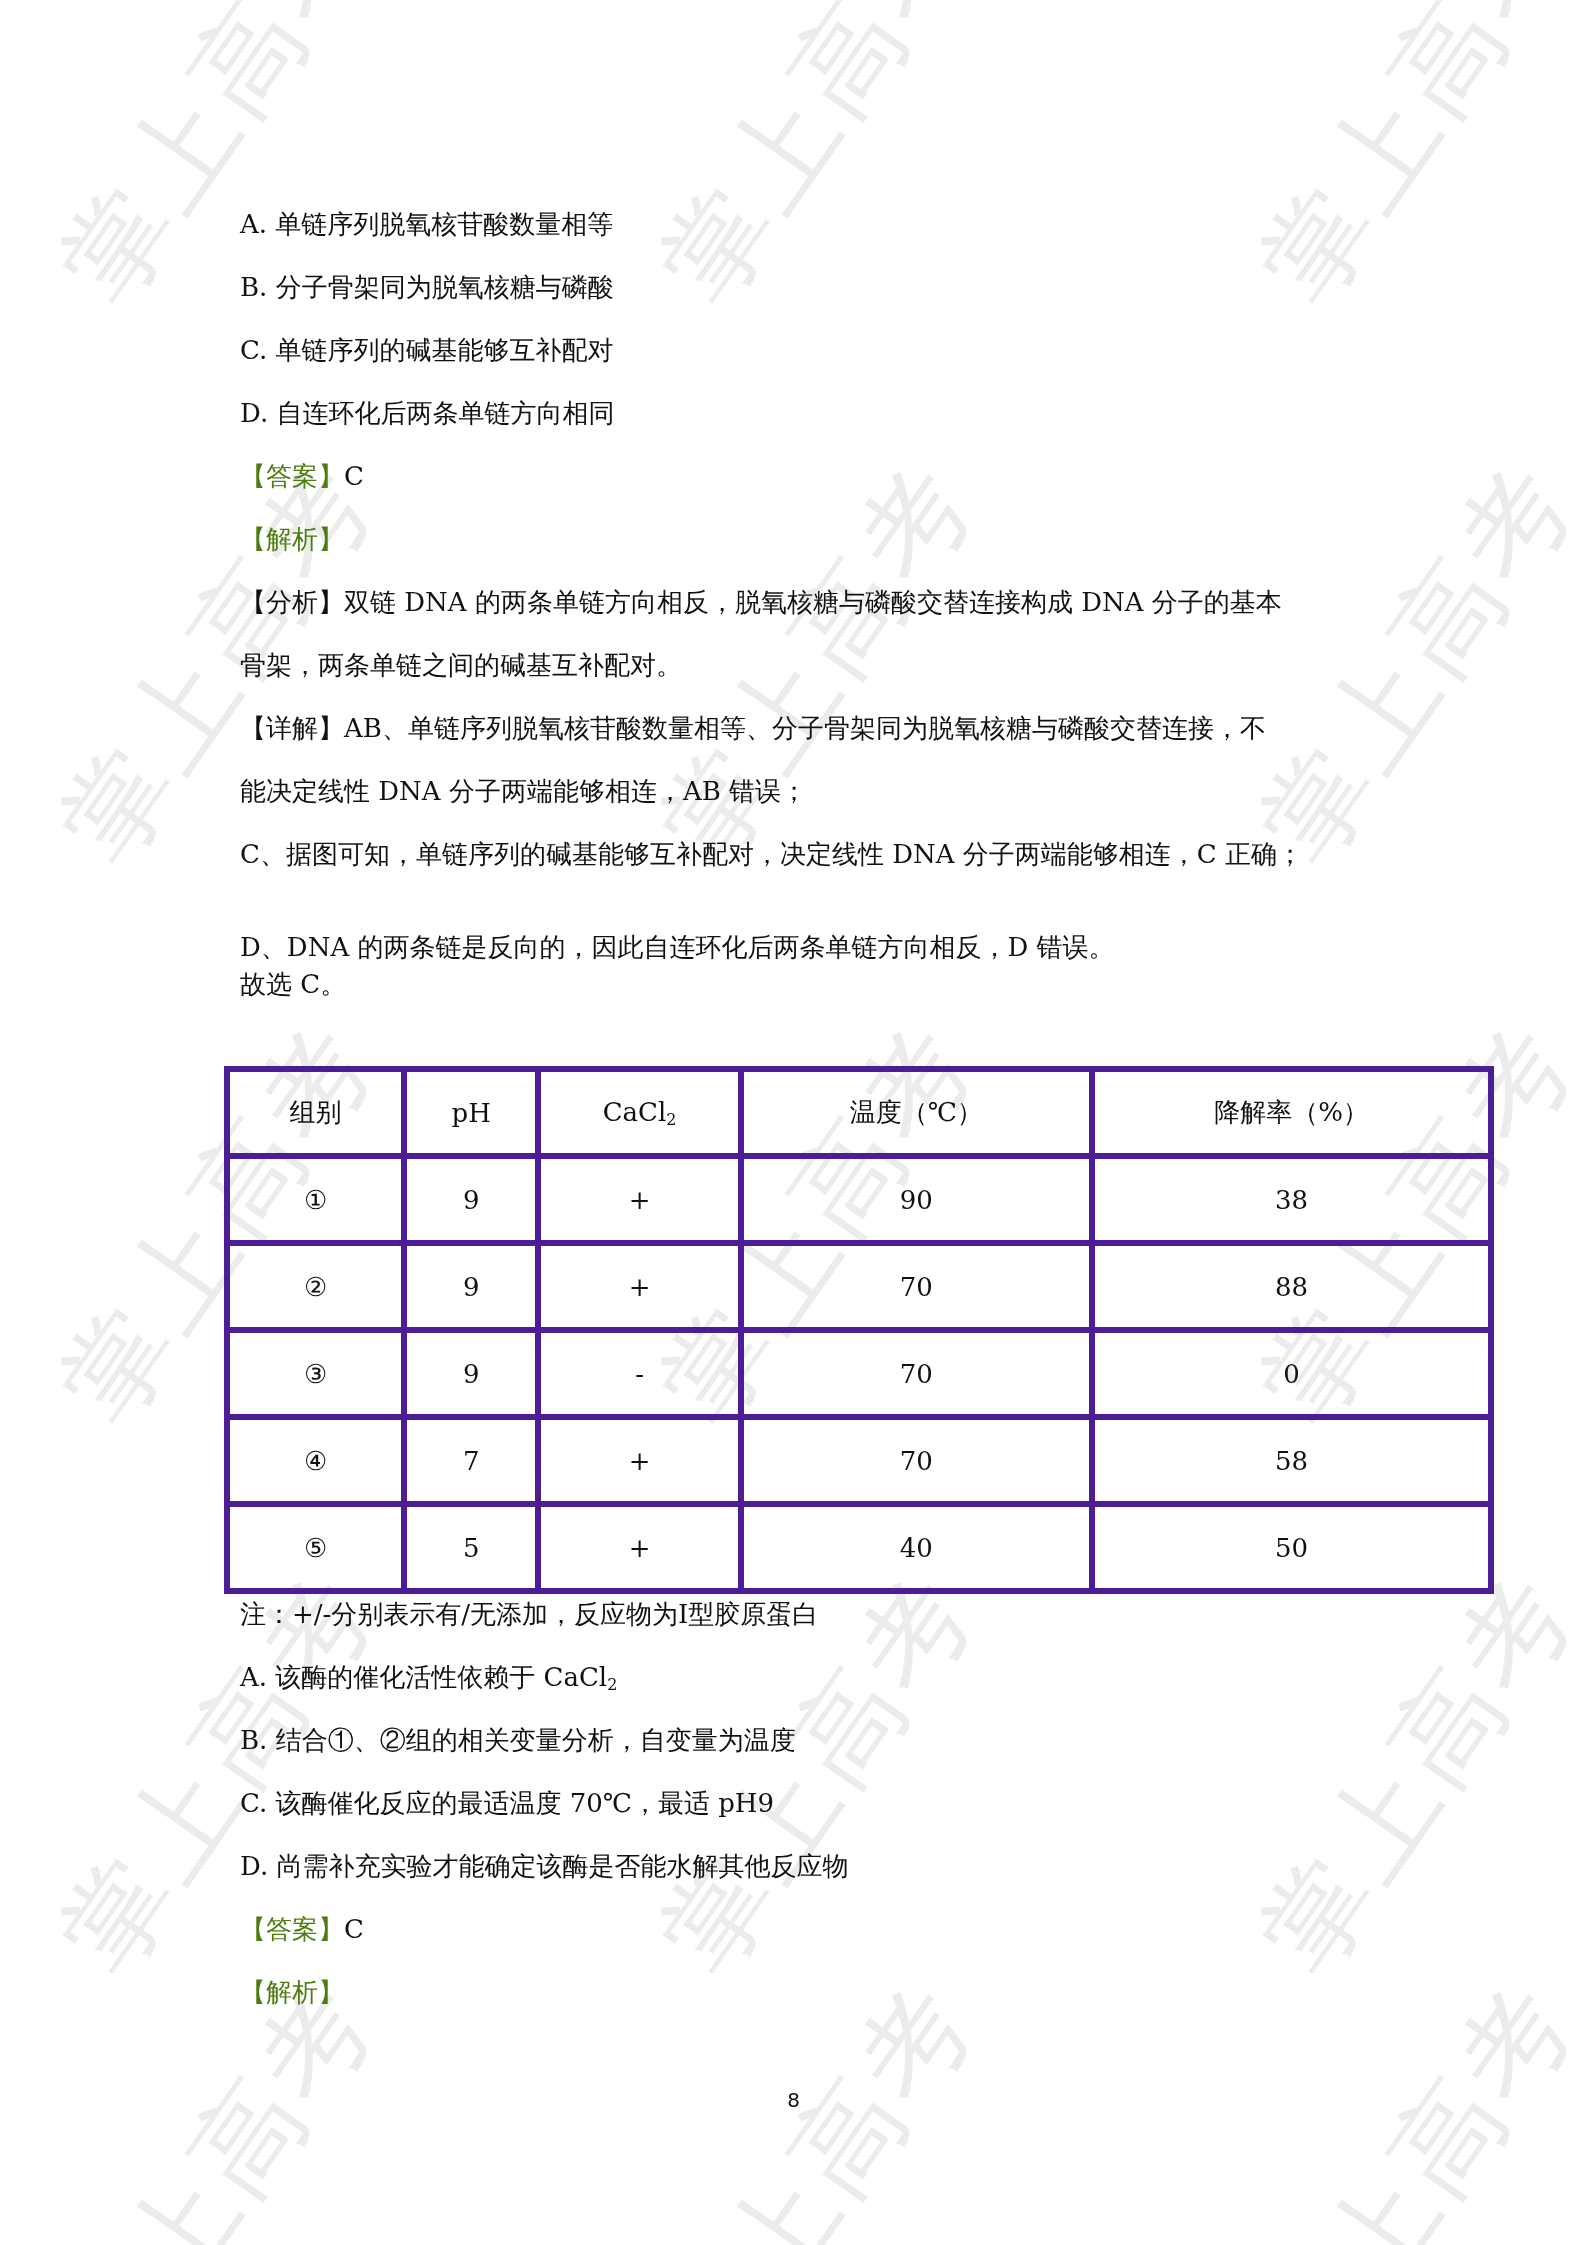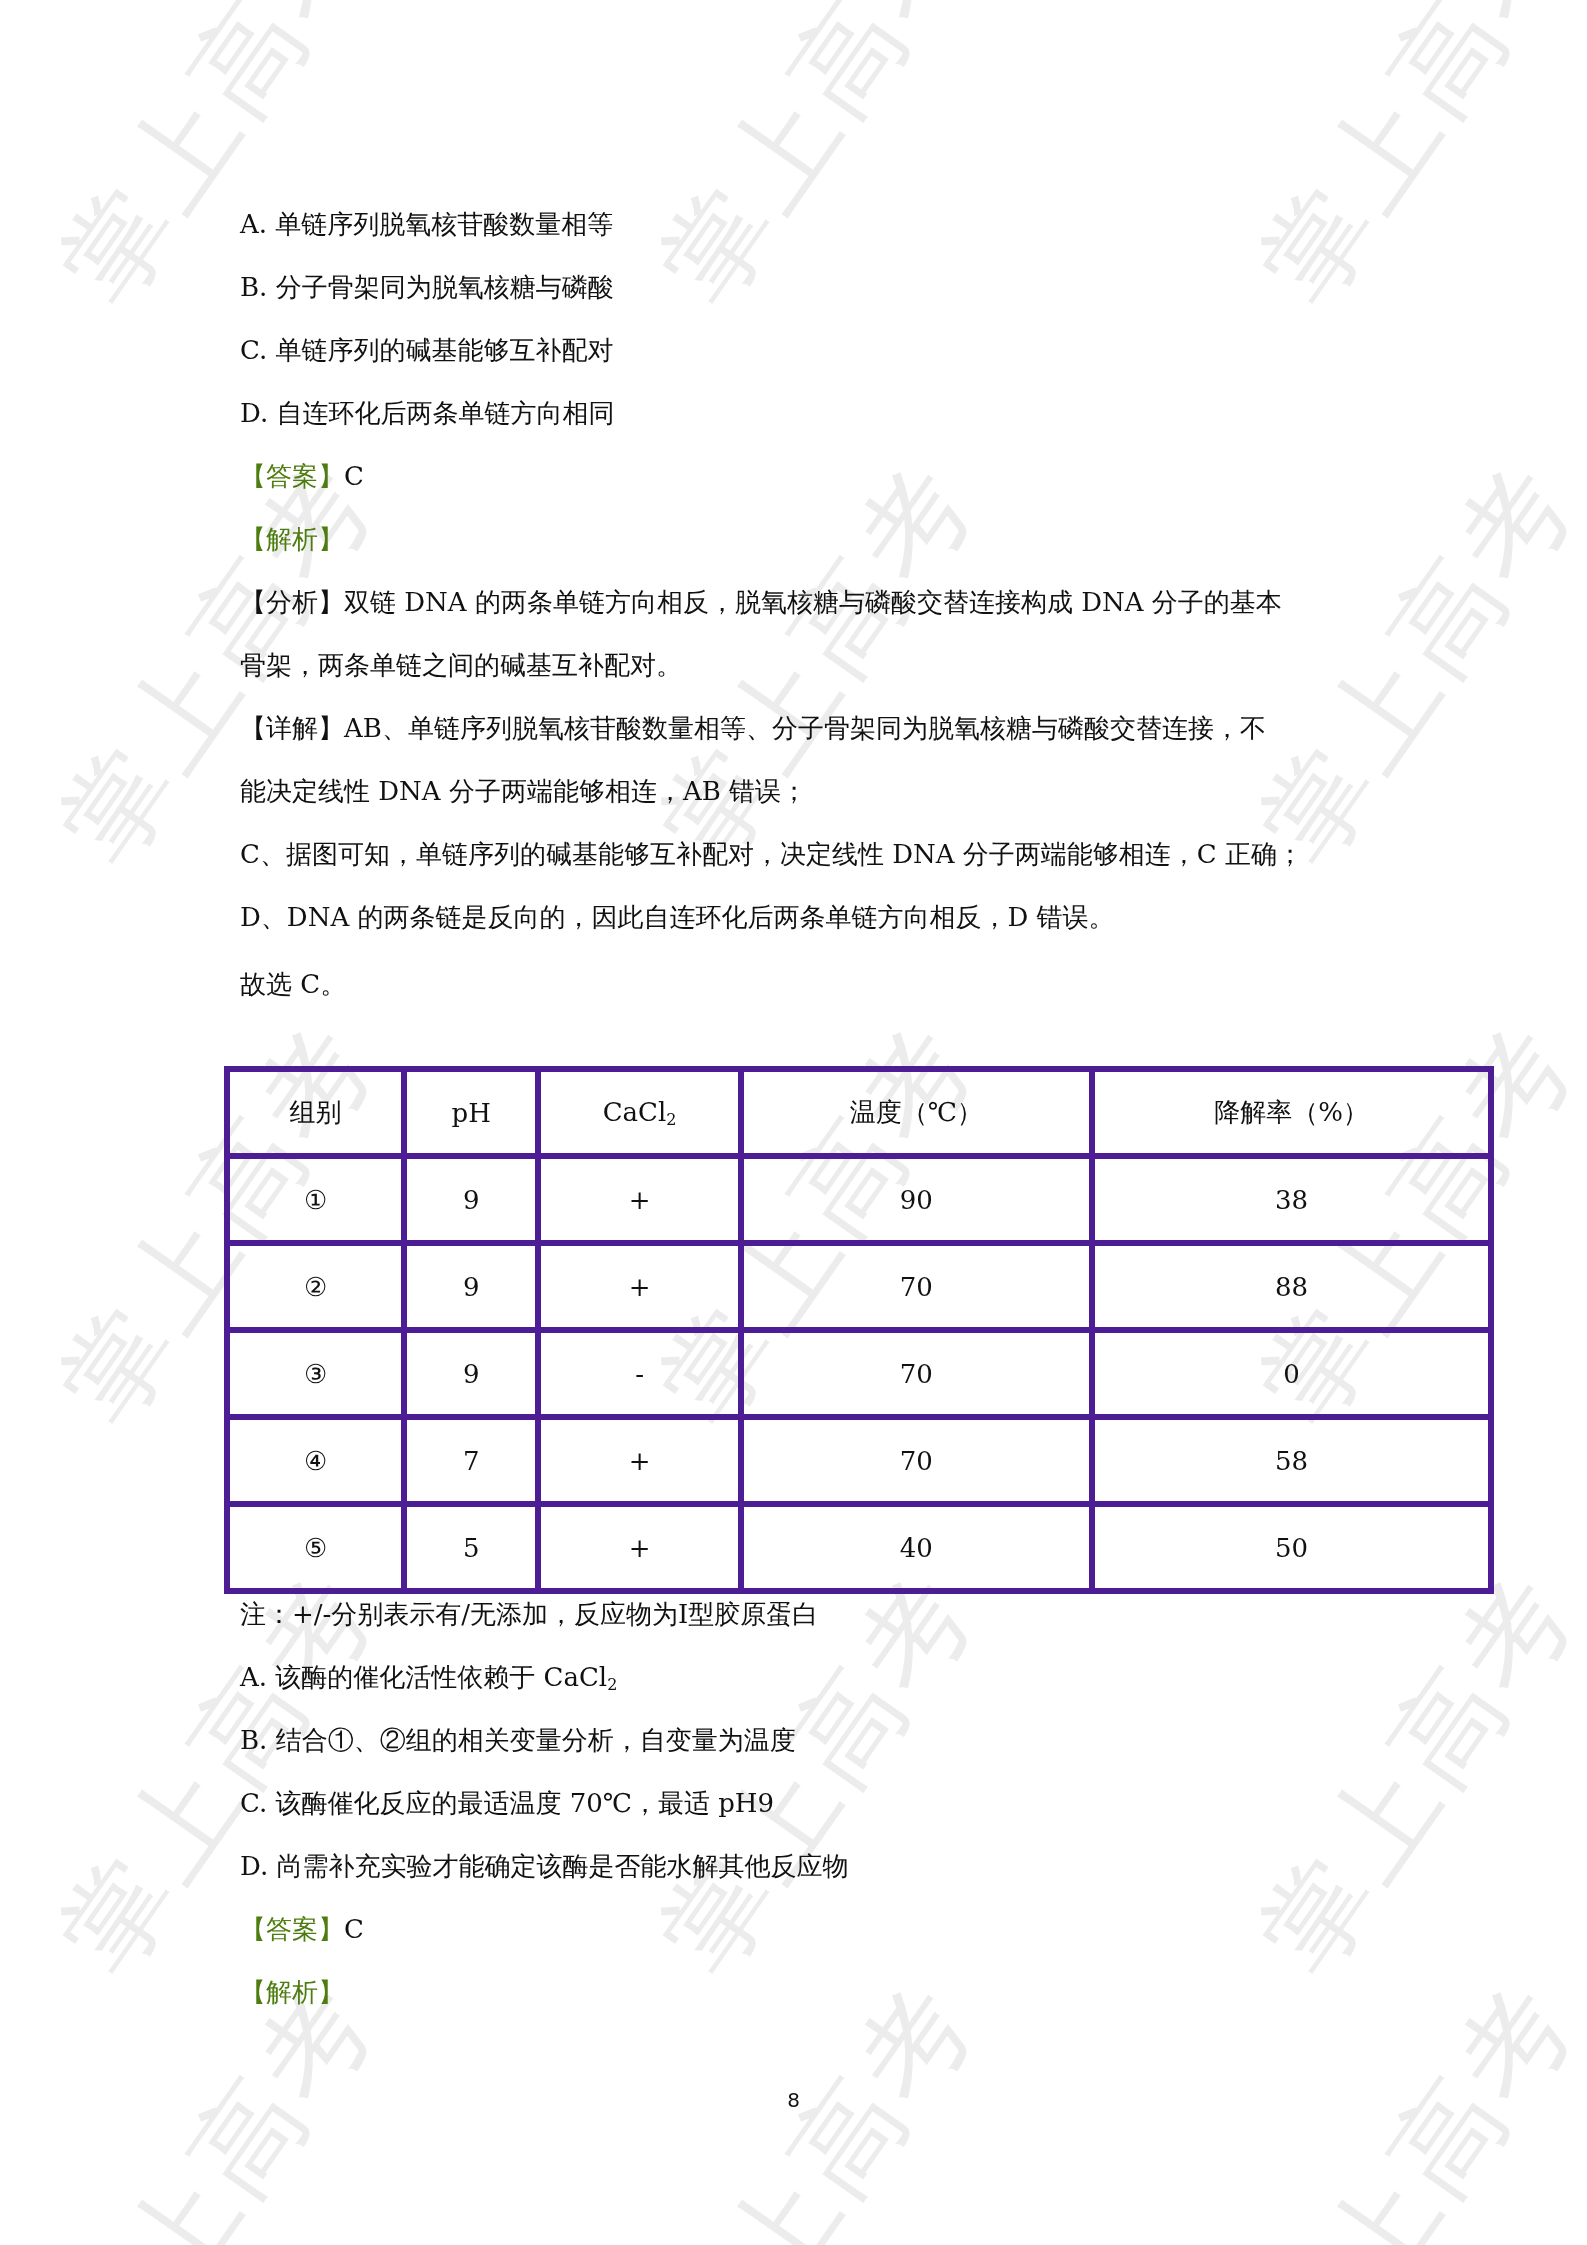--- a/index.html
+++ b/index.html
@@ -68,21 +68,21 @@
   <div class="line" style="top:582px;">
     <span>【分析】</span><span>双链 DNA 的两条单链方向相反，脱氧核糖与磷酸交替连接构成 DNA 分子的基本</span>
   </div>
   <div class="line" style="top:645px;">骨架，两条单链之间的碱基互补配对。</div>
 
   <div class="line" style="top:708px;">
     <span>【详解】</span><span>AB、单链序列脱氧核苷酸数量相等、分子骨架同为脱氧核糖与磷酸交替连接，不</span>
   </div>
   <div class="line" style="top:771px;">能决定线性 DNA 分子两端能够相连，AB 错误；</div>
   <div class="line" style="top:834px;">C、据图可知，单链序列的碱基能够互补配对，决定线性 DNA 分子两端能够相连，C 正确；</div>
-  <div class="line" style="top:897px;">D、DNA 的两条链是反向的，因此自连环化后两条单链方向相反，D 错误。</div>
+  <div class="line" style="top:927px;">D、DNA 的两条链是反向的，因此自连环化后两条单链方向相反，D 错误。</div>
   <div class="line" style="top:964px;">故选 C。</div>
 
 
   <table class="data">
     <colgroup>
       <col style="width:178px">
         <col style="width:135px">
         <col style="width:203px">
         <col style="width:353px">
         <col style="width:401px">

